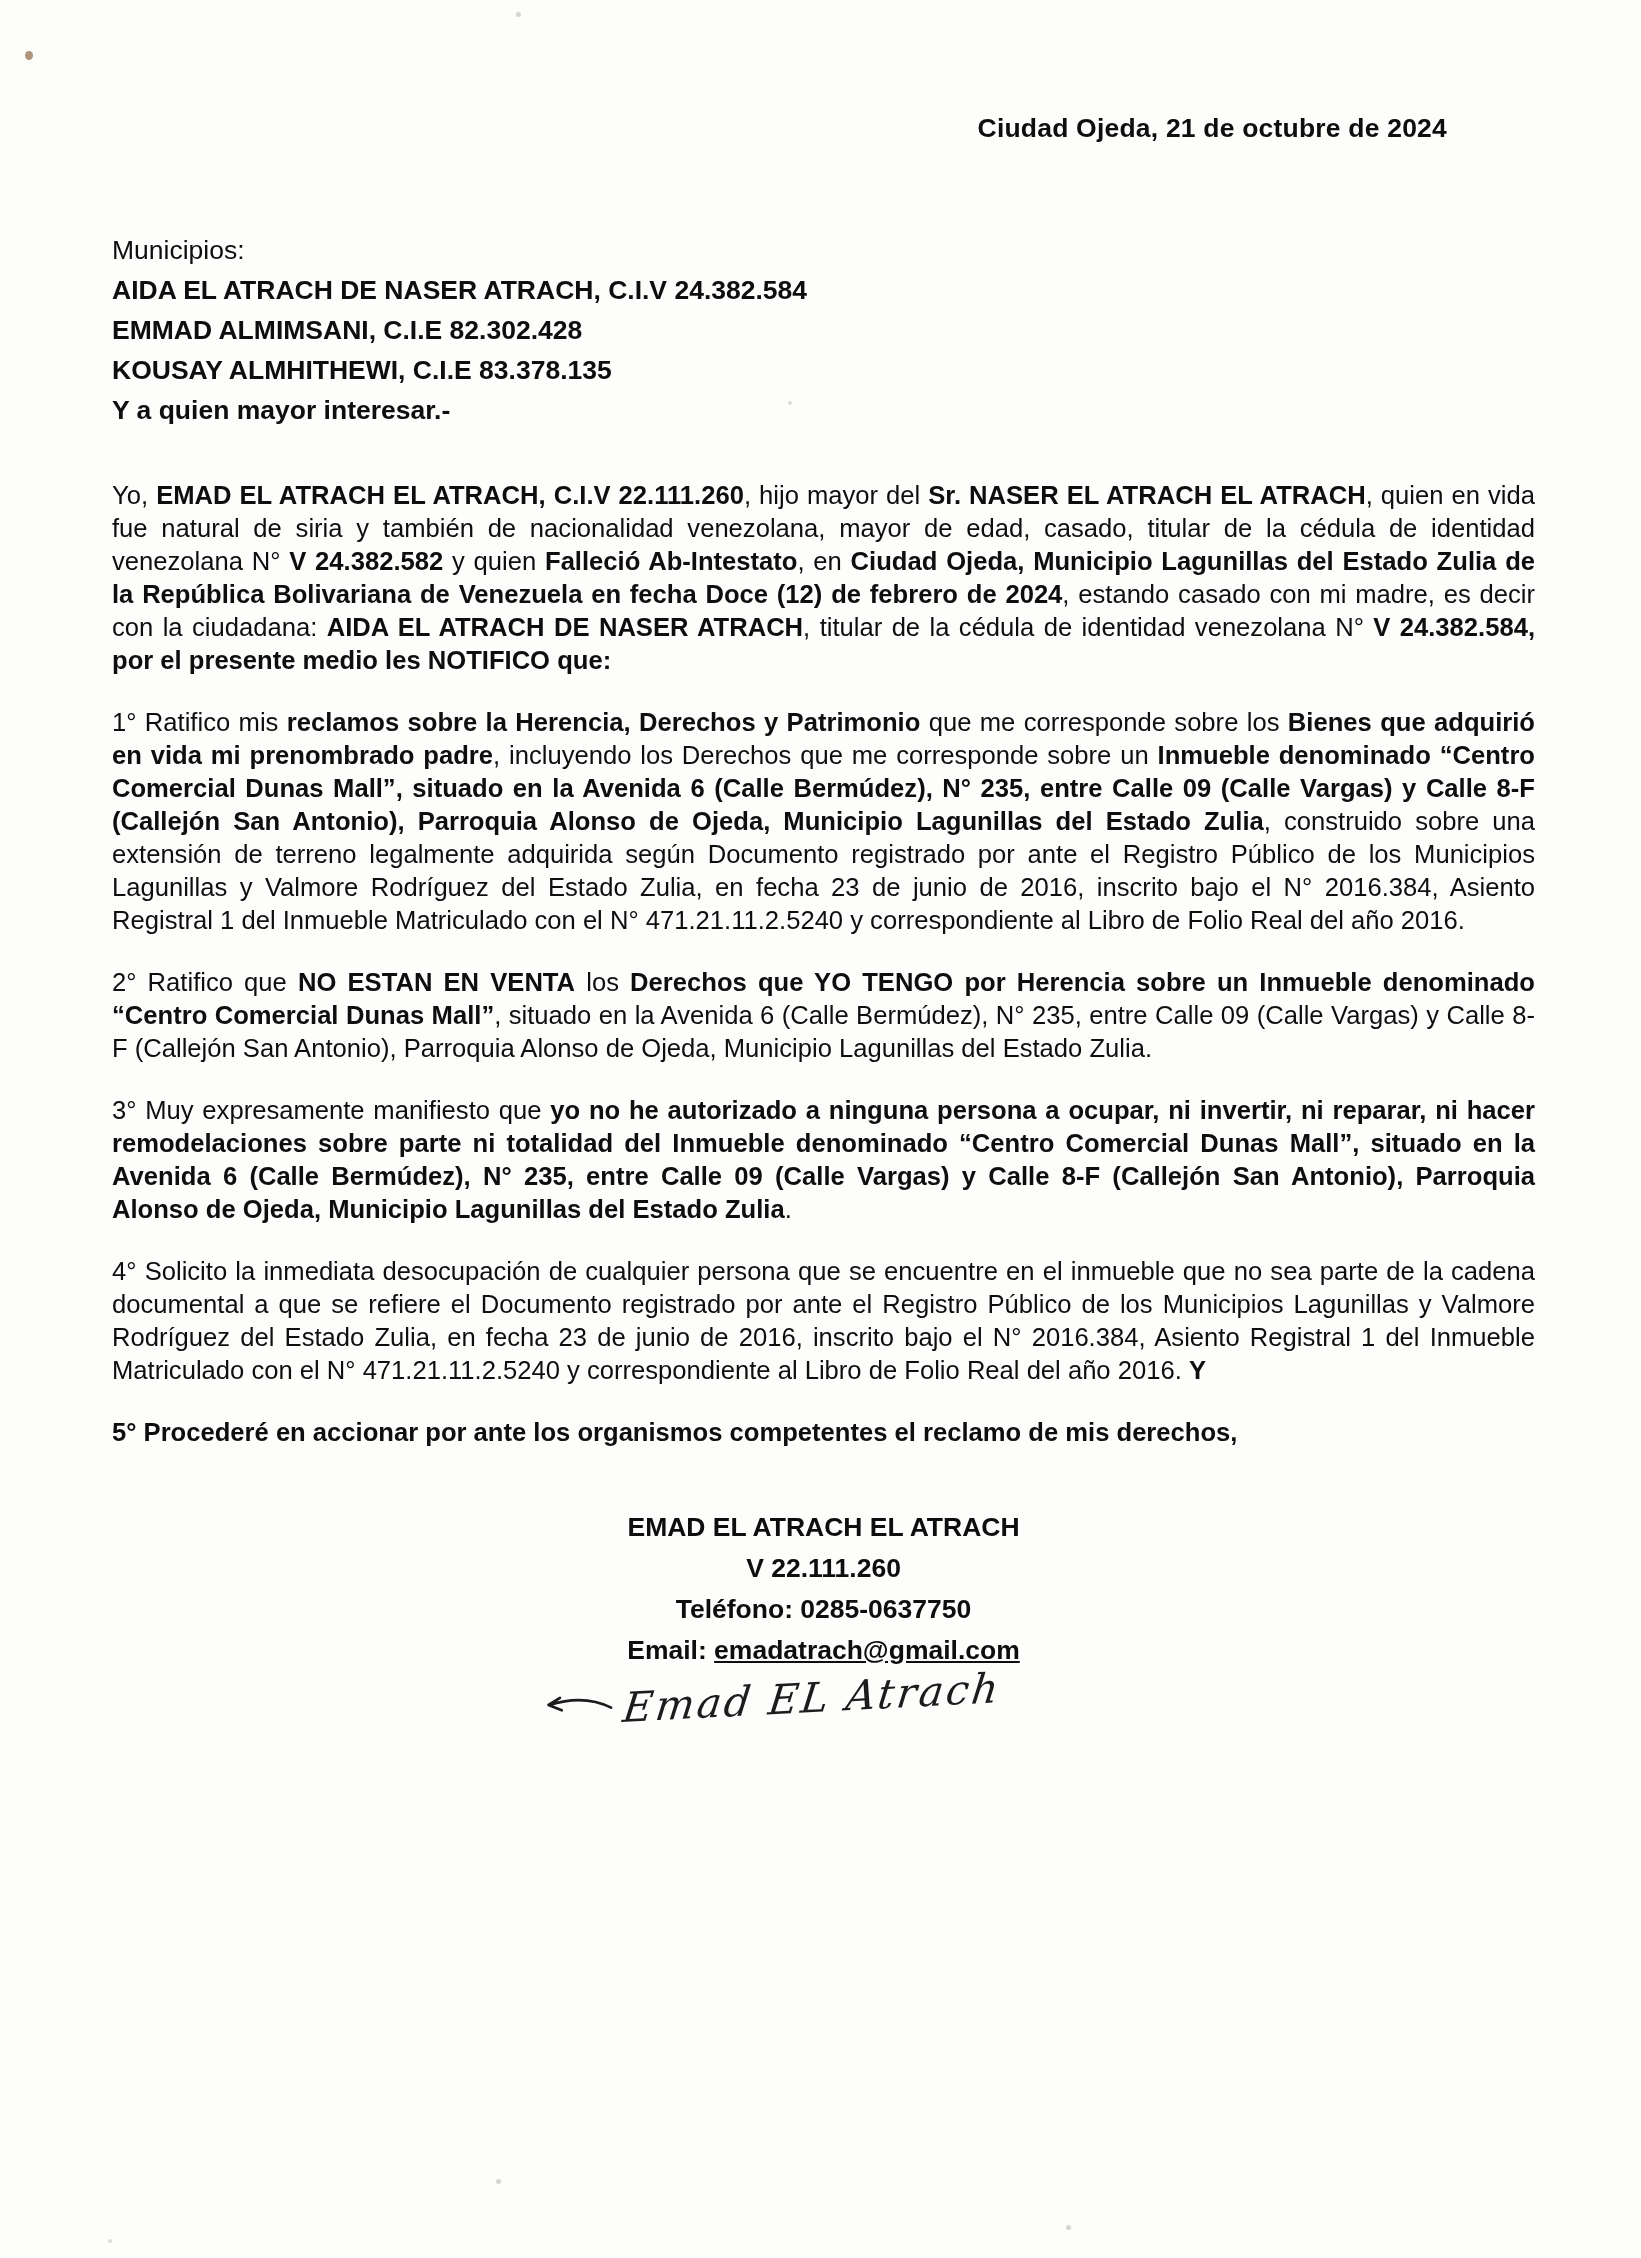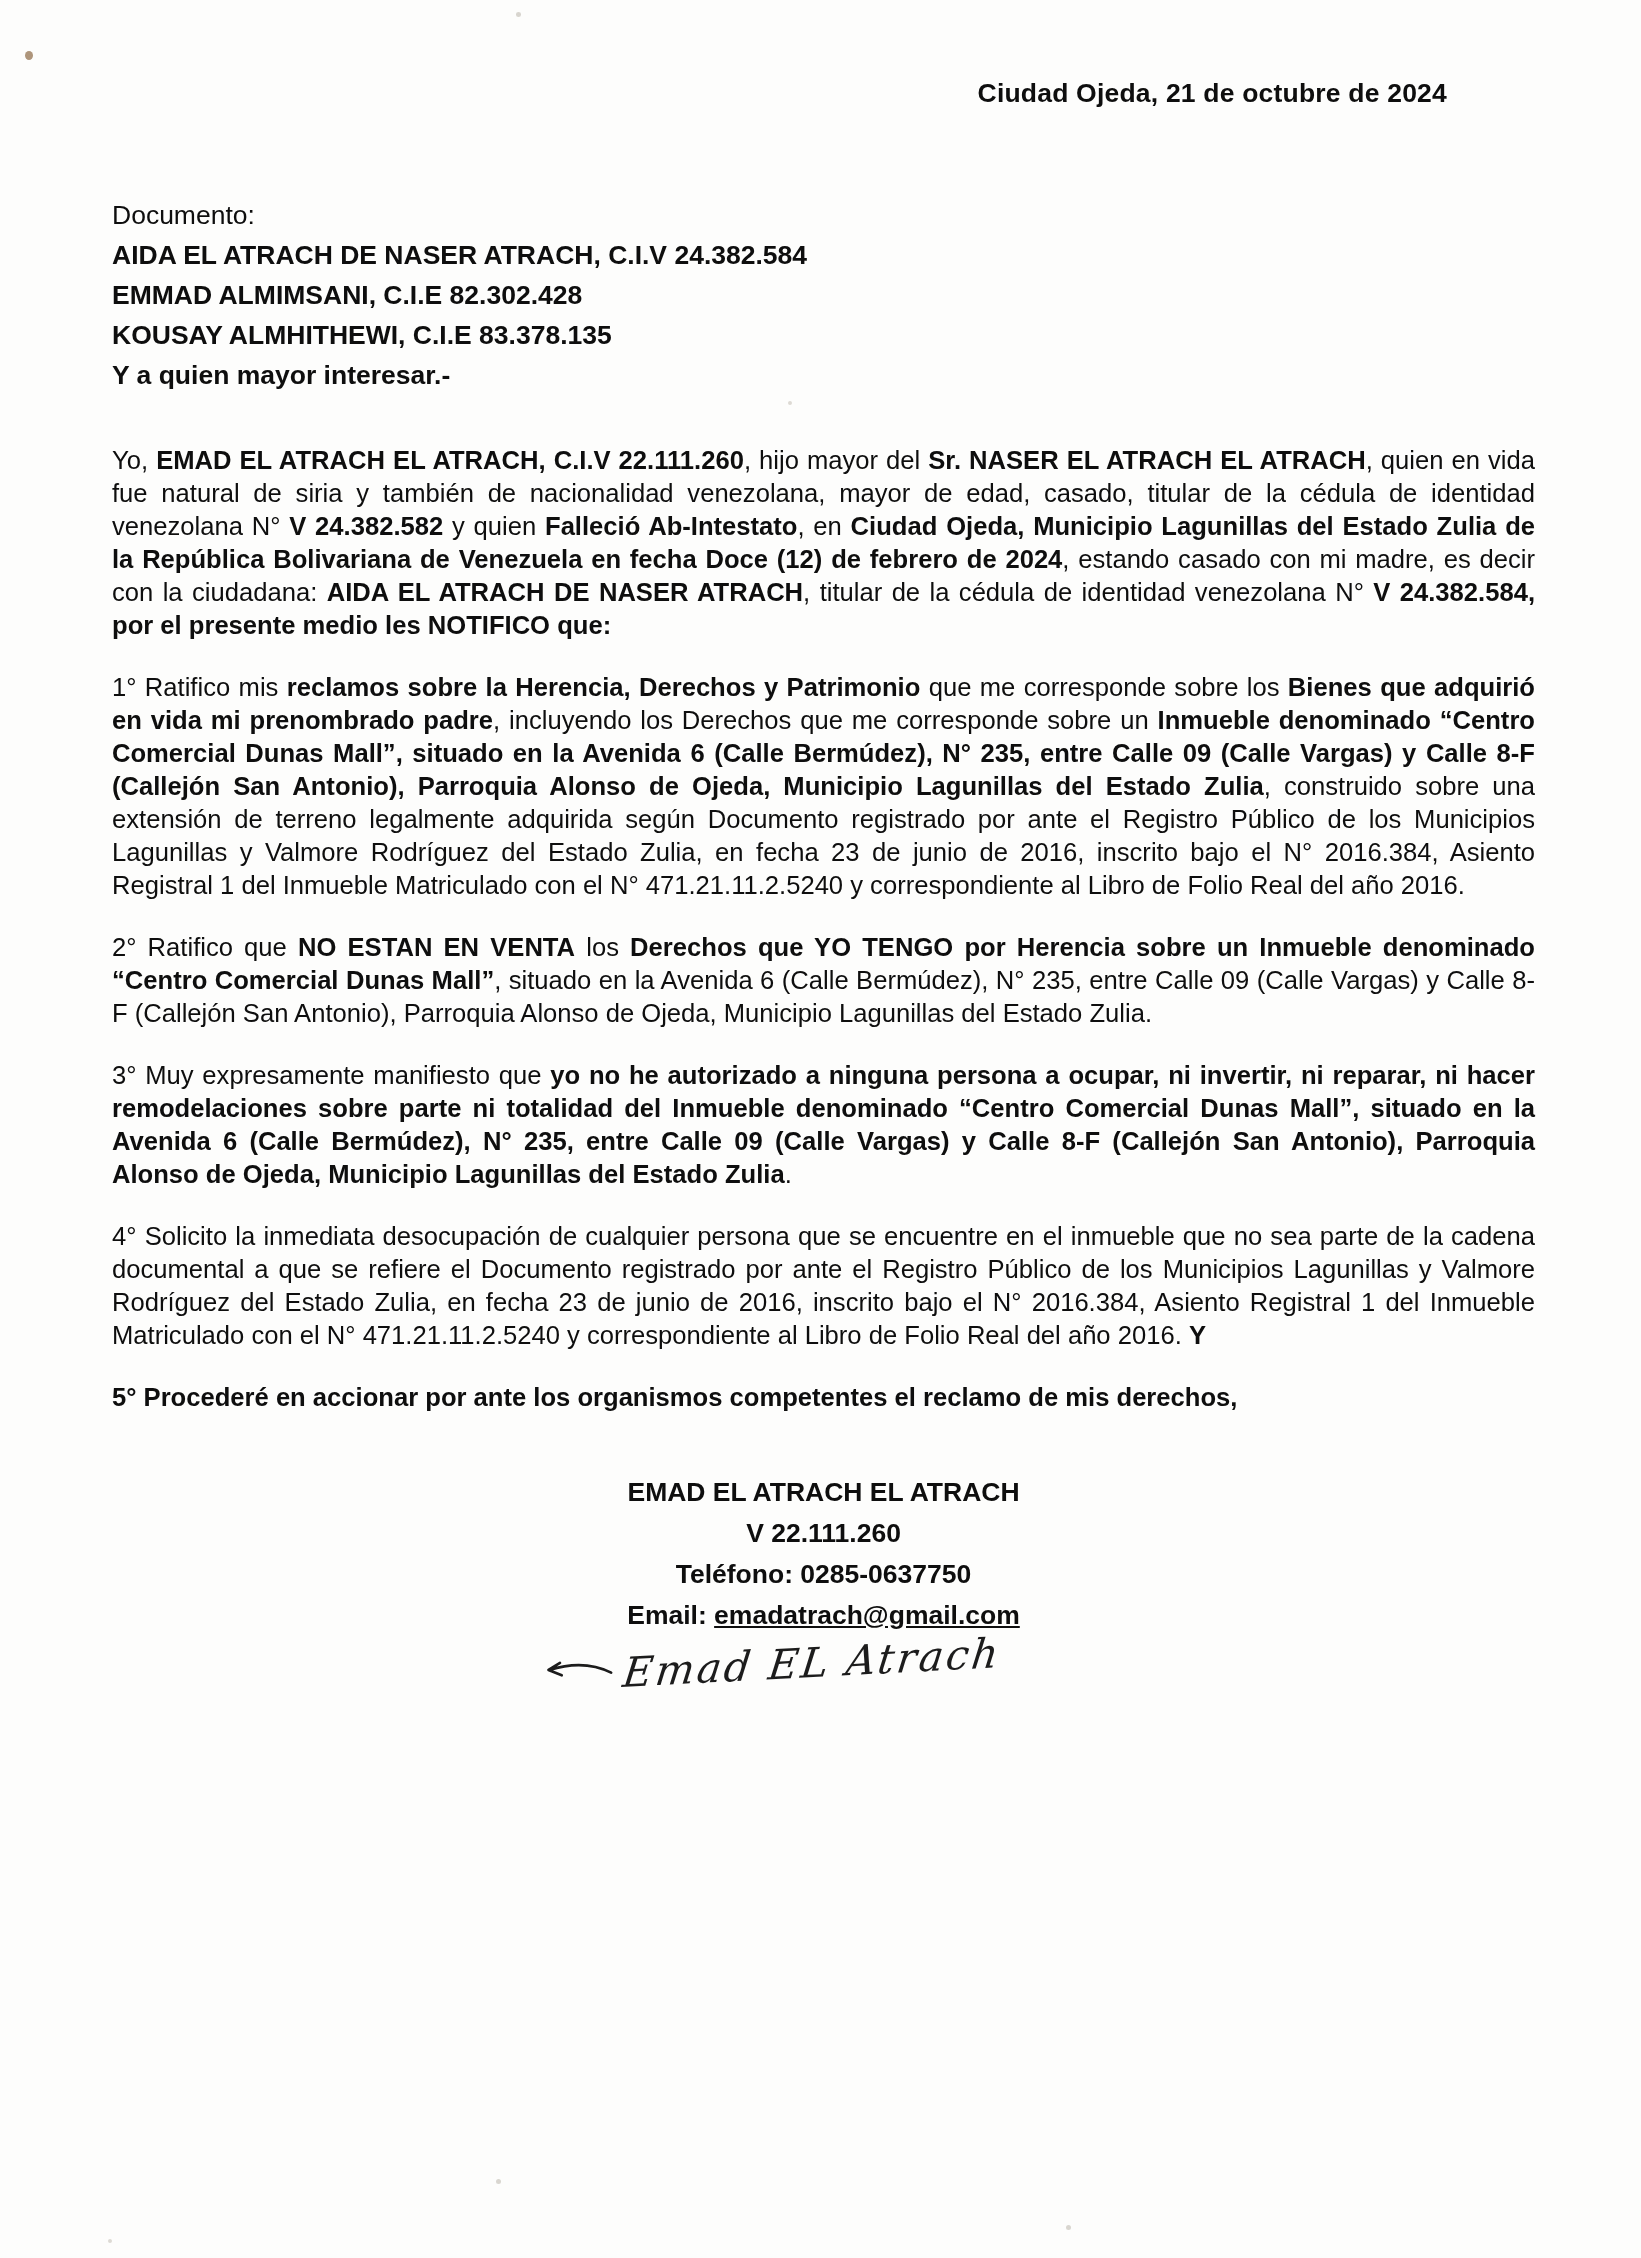--- a/index.html
+++ b/index.html
@@ -7,21 +7,21 @@
   .page {
     position: relative;
     width: 1642px;
     height: 2258px;
     margin: 0 auto;
     background: #fdfdfc;
     font-family: "Liberation Sans", sans-serif;
     color: #0e0e0e;
     overflow: hidden;
   }
-  .content { padding: 78px 107px 0 112px; }
+  .content { padding: 113px 107px 0 112px; }
 
   .date-line {
     text-align: right;
     padding-right: 88px;
     font-weight: bold;
     font-size: 26.5px;
     letter-spacing: 0.2px;
   }
 
   .recipients {
@@ -92,21 +92,21 @@
   <div class="speck speck-3"></div>
   <div class="speck speck-4"></div>
   <div class="speck speck-5"></div>
   <div class="speck speck-6"></div>
 
   <div class="content">
 
     <div class="date-line">Ciudad Ojeda, 21 de octubre de 2024</div>
 
     <div class="recipients">
-      <div class="heading">Documento:</div>
+      <div class="heading">Municipios:</div>
       <div class="line">AIDA EL ATRACH DE NASER ATRACH, C.I.V 24.382.584</div>
       <div class="line">EMMAD ALMIMSANI, C.I.E 82.302.428</div>
       <div class="line">KOUSAY ALMHITHEWI, C.I.E 83.378.135</div>
       <div class="line">Y a quien mayor interesar.-</div>
     </div>
 
     <div class="body-text">
       <p class="para"><span>Yo, </span><span class="b">EMAD EL ATRACH EL ATRACH, C.I.V 22.111.260</span><span>, hijo mayor del </span><span class="b">Sr. NASER EL ATRACH EL ATRACH</span><span>, quien en vida fue natural de siria y también de nacionalidad venezolana, mayor de edad, casado, titular de la cédula de identidad venezolana N° </span><span class="b">V 24.382.582</span><span>  y quien </span><span class="b">Falleció Ab-Intestato</span><span>, en </span><span class="b">Ciudad Ojeda, Municipio Lagunillas del Estado Zulia de la República Bolivariana de Venezuela en fecha Doce (12) de febrero de 2024</span><span>, estando casado con mi madre, es decir con la ciudadana: </span><span class="b">AIDA EL ATRACH DE NASER ATRACH</span><span>, titular de la cédula de identidad venezolana N° </span><span class="b">V 24.382.584, por el presente medio les NOTIFICO que:</span></p>
       <p class="para"><span>1° Ratifico mis </span><span class="b">reclamos sobre la Herencia, Derechos y Patrimonio</span><span> que me corresponde sobre los </span><span class="b">Bienes que adquirió en vida mi prenombrado padre</span><span>, incluyendo los Derechos que me corresponde sobre un </span><span class="b">Inmueble denominado “Centro Comercial Dunas Mall”, situado en la Avenida 6 (Calle Bermúdez), N° 235, entre Calle 09 (Calle Vargas) y Calle 8-F (Callejón San Antonio), Parroquia Alonso de Ojeda, Municipio Lagunillas del Estado Zulia</span><span>, construido sobre una extensión de terreno legalmente adquirida según Documento registrado por ante el Registro Público de los Municipios Lagunillas y Valmore Rodríguez del Estado Zulia, en fecha 23 de junio de 2016, inscrito bajo el N° 2016.384, Asiento Registral 1 del Inmueble Matriculado con el N° 471.21.11.2.5240 y correspondiente al Libro de Folio Real del año 2016.</span></p>
       <p class="para"><span>2° Ratifico que </span><span class="b">NO ESTAN EN VENTA</span><span> los </span><span class="b">Derechos que YO TENGO por Herencia sobre un Inmueble denominado “Centro Comercial Dunas Mall”</span><span>, situado en la Avenida 6 (Calle Bermúdez), N° 235, entre Calle 09 (Calle Vargas) y Calle 8-F (Callejón San Antonio), Parroquia Alonso de Ojeda, Municipio Lagunillas del Estado Zulia.</span></p>

